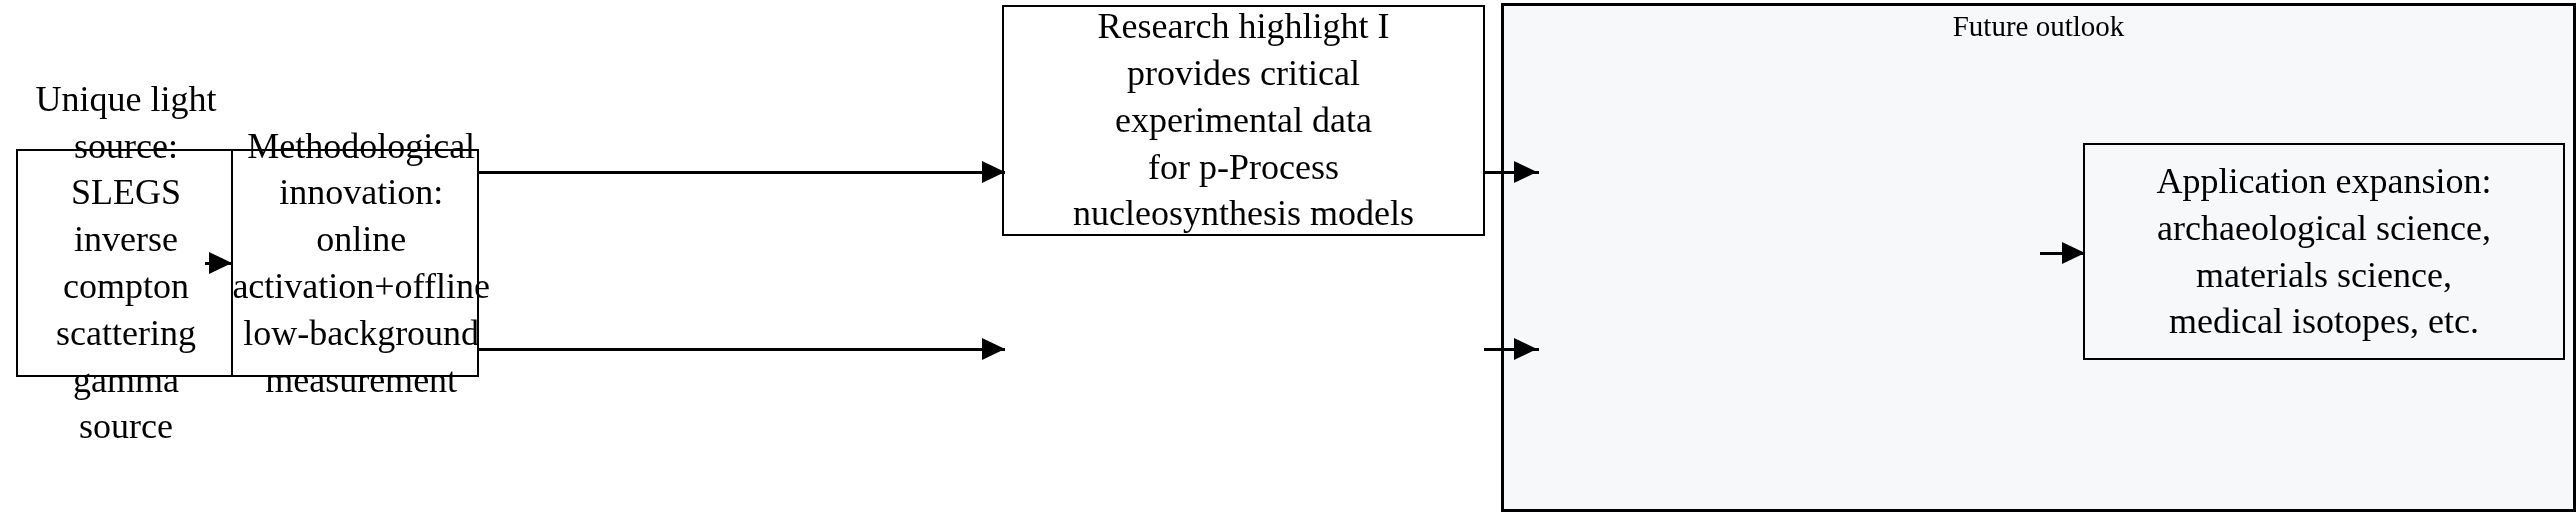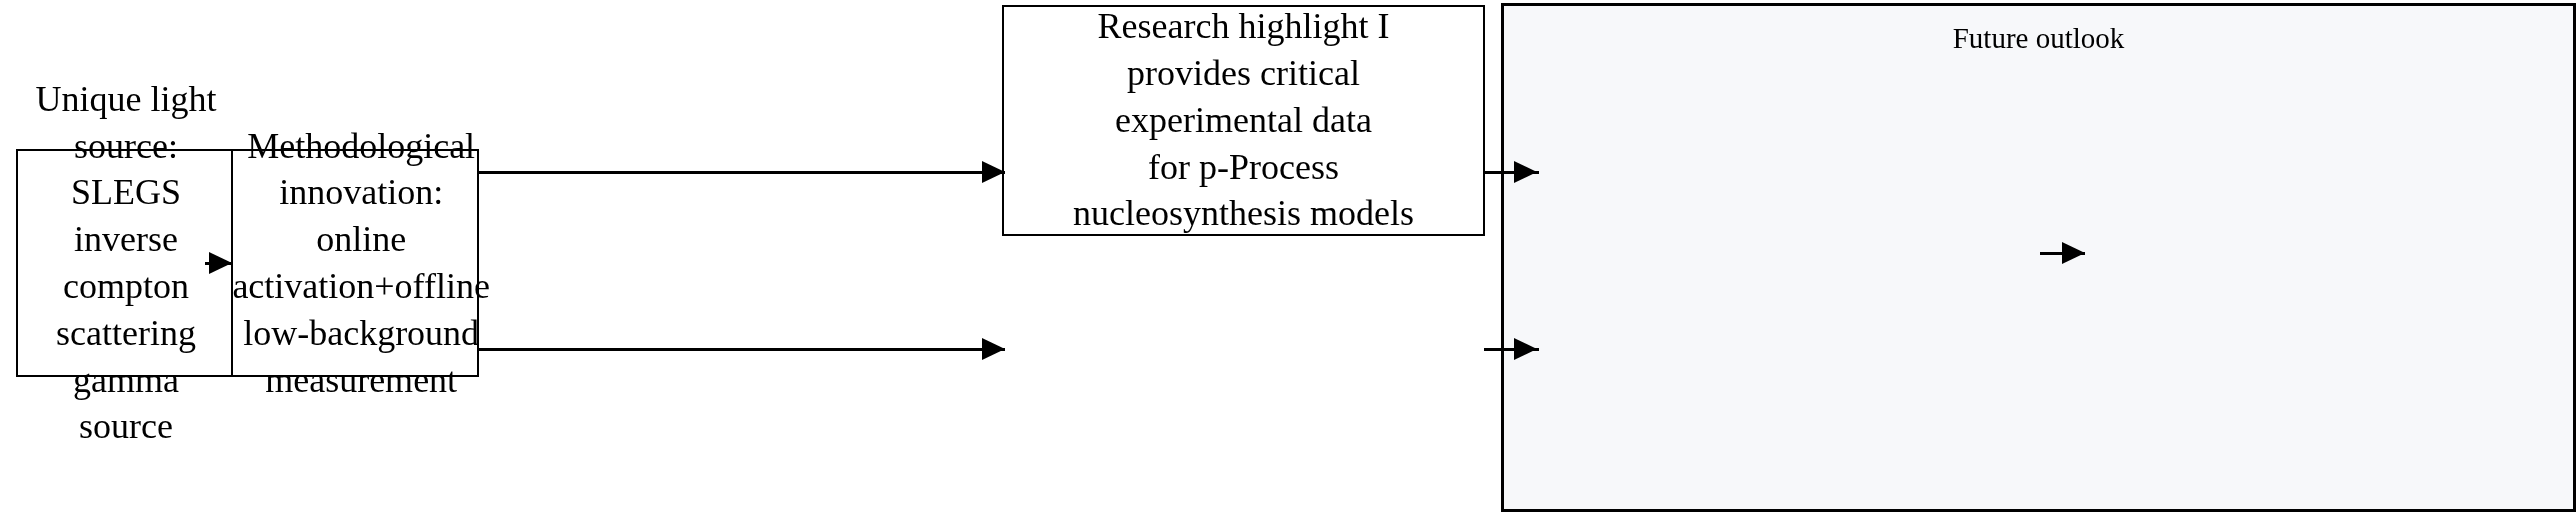--- a/index.html
+++ b/index.html
@@ -40,21 +40,21 @@
   .panel {
     position: absolute;
     box-sizing: border-box;
     border: 3.1px solid #000000;
     background: #f7f8fa;
   }
   .panel-title {
     position: absolute;
     left: 0;
     right: 0;
-    top: 15px;
+    top: 3px;
     text-align: center;
     font-size: 29px;
     color: #000000;
     line-height: 1.2;
   }
 
   
   .hline {
     position: absolute;
     background: #000000;
@@ -96,20 +96,24 @@
 measurement</div>
 
   <div class="node" style="left:1002px; top:4.6px; width:483px; height:231px;">Research highlight I
 provides critical
 experimental data
 for p-Process
 nucleosynthesis models</div>
 
 
 
+  <div class="node on-panel" style="left:2083px; top:143px; width:482px; height:217px;">Application expansion:
+archaeological science,
+materials science,
+medical isotopes, etc.</div>
 
   <div class="edge-layer">
 
     <div class="hline" style="left:205px; top:262px; width:28px;"></div>
     <div class="arrowhead" style="left:209px; top:252px;"></div>
 
     <div class="hline" style="left:477px; top:171px; width:528px;"></div>
     <div class="arrowhead" style="left:982px; top:161px;"></div>
 
     <div class="hline" style="left:477px; top:348px; width:528px;"></div>

